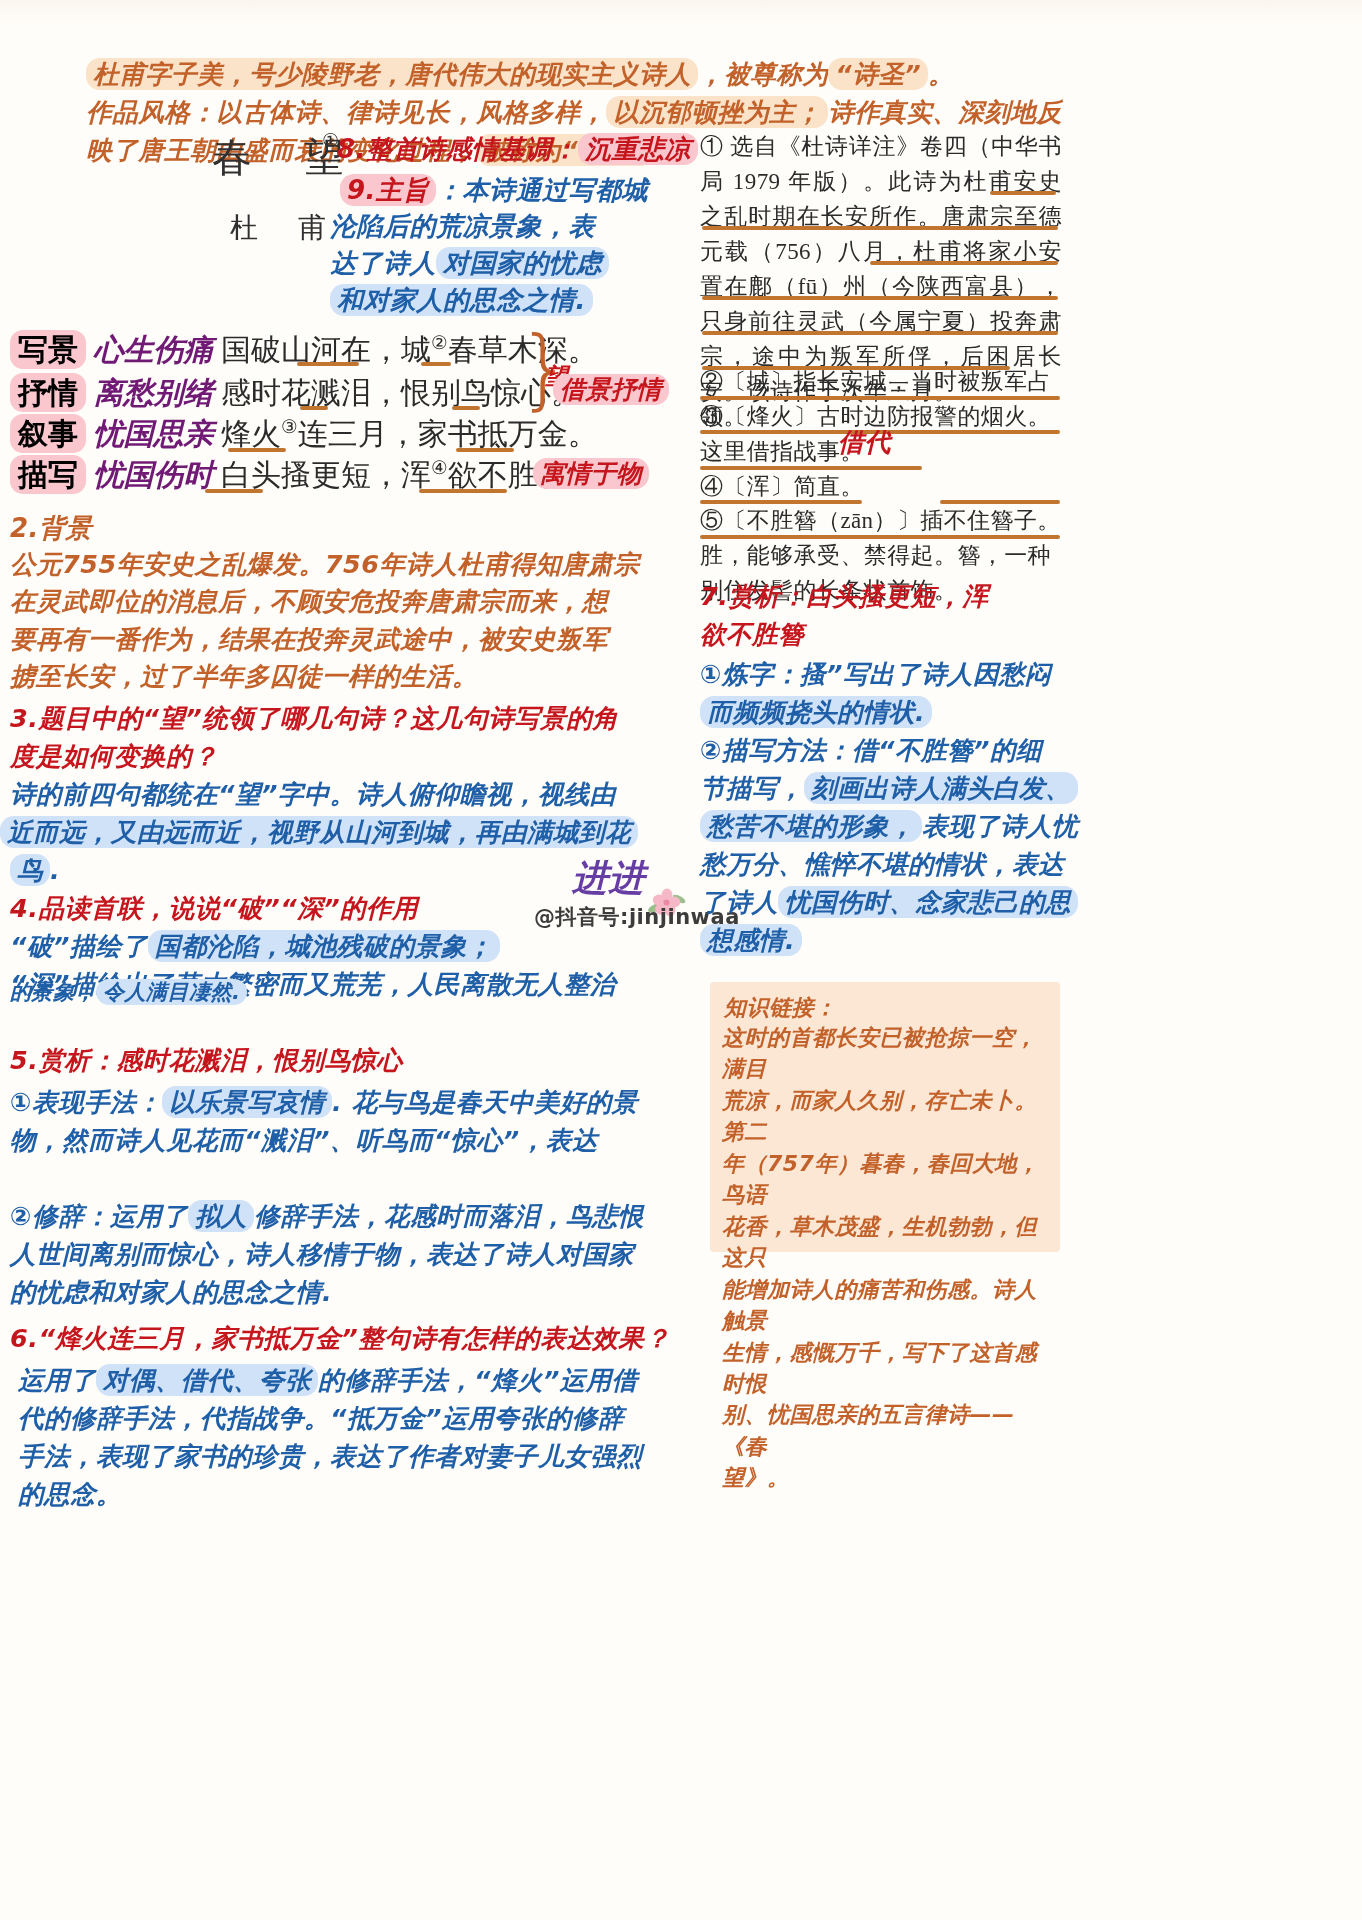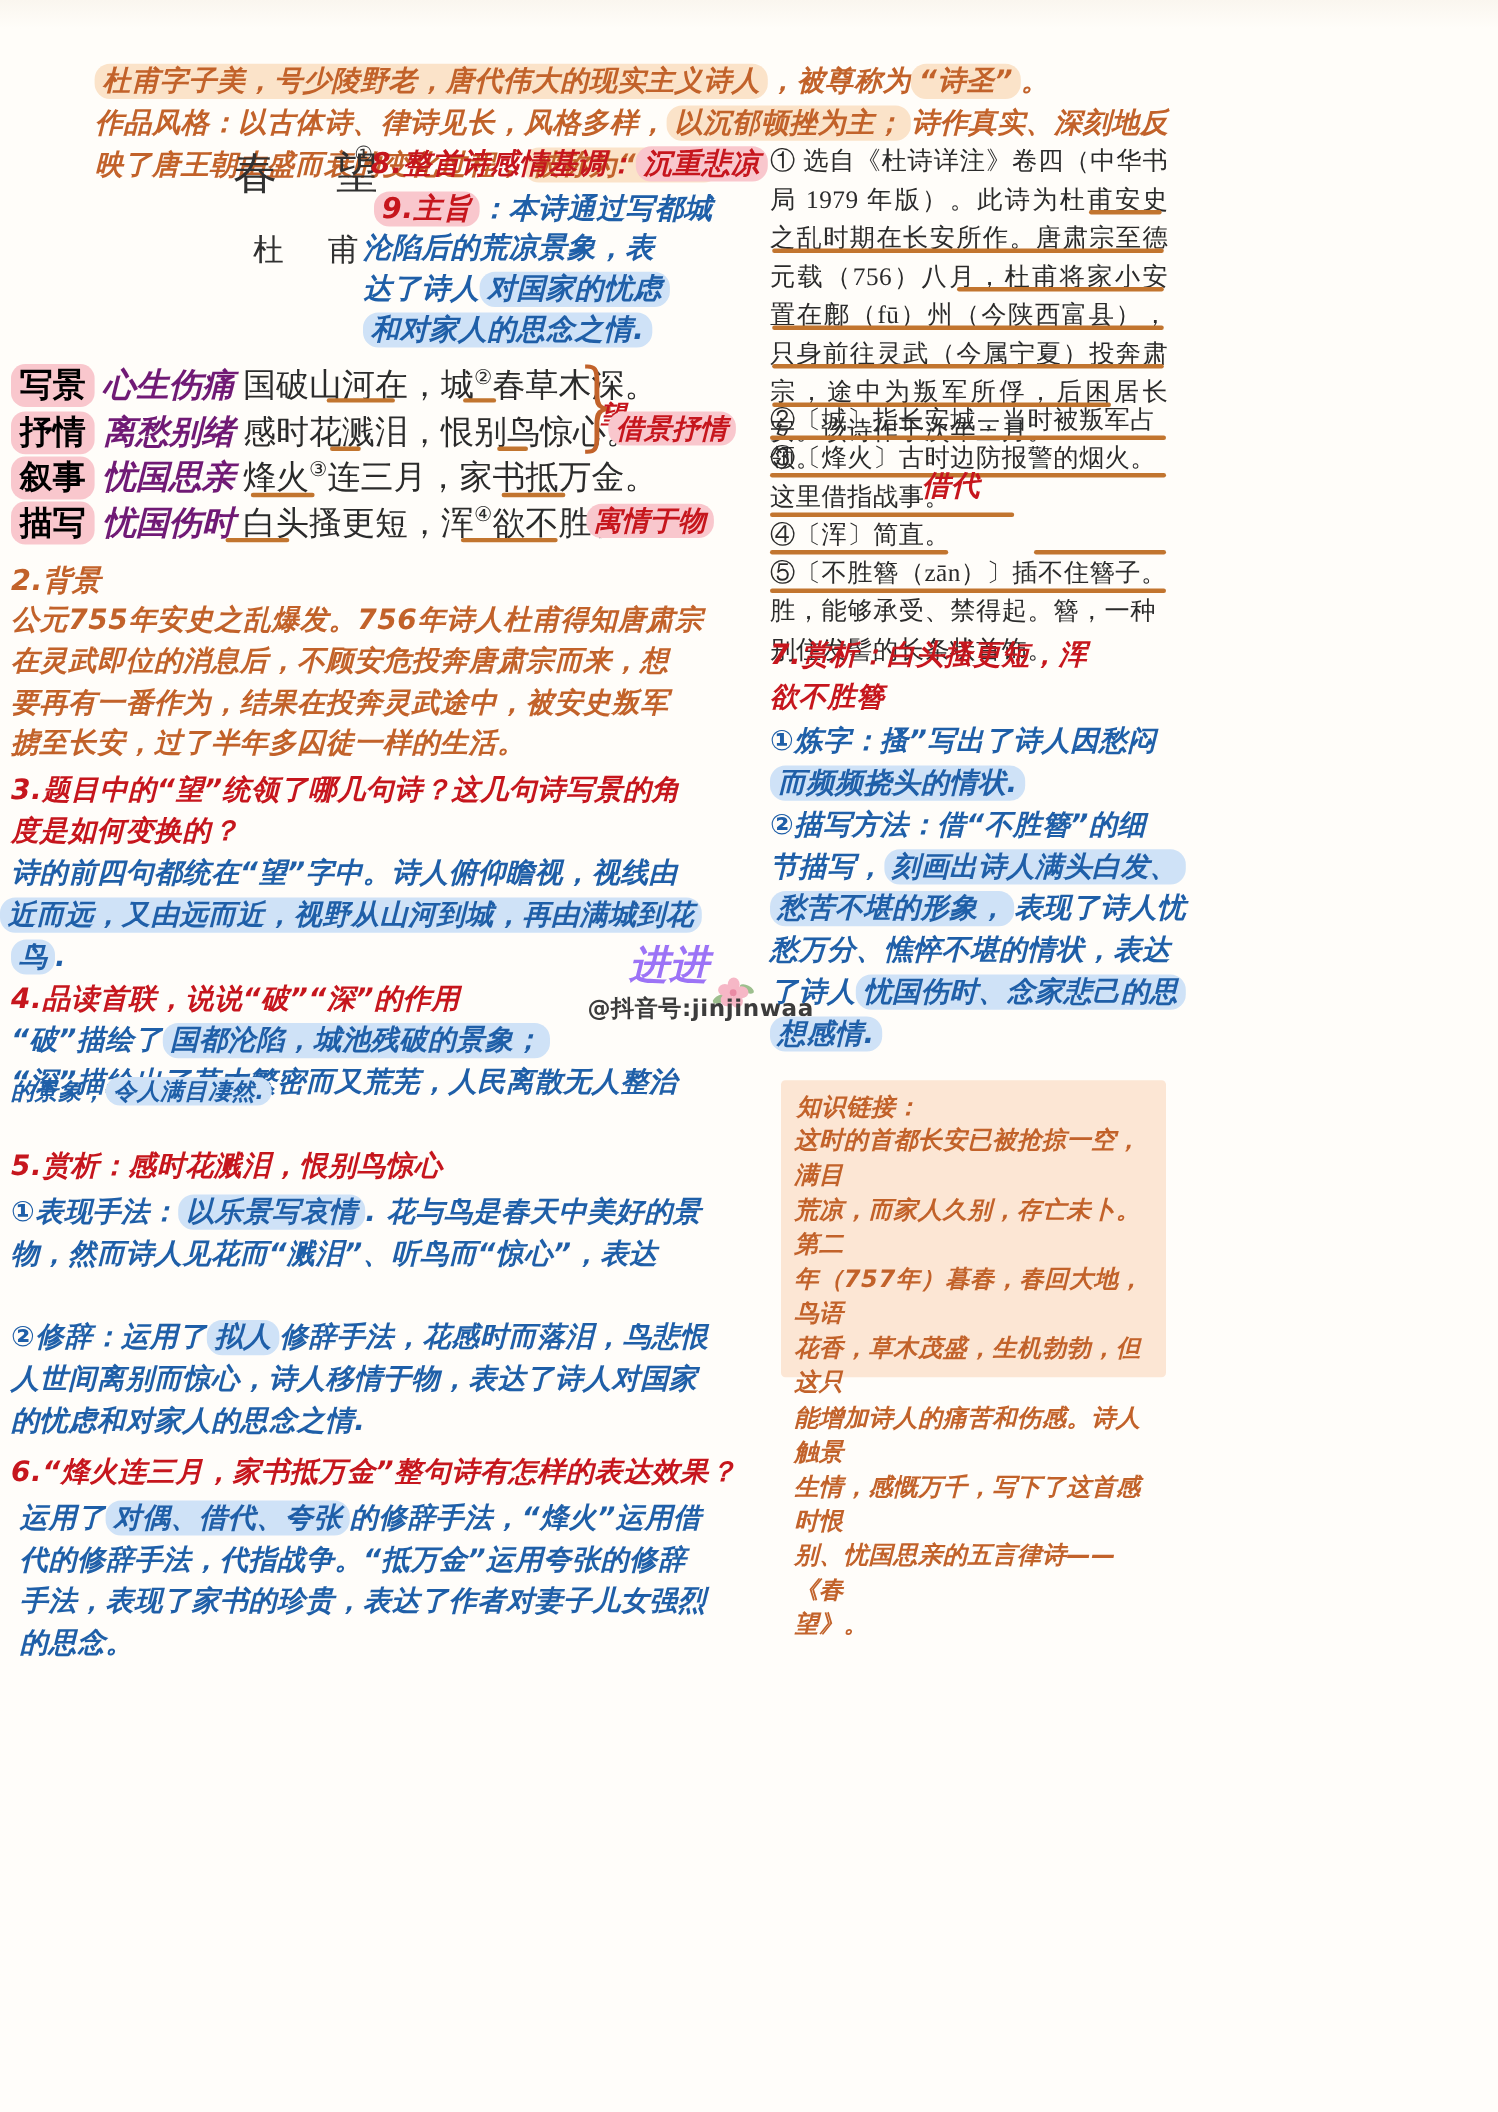--- a/index.html
+++ b/index.html
@@ -237,21 +237,21 @@
     <div class="tx hand blue" style="left:10px; top:1274px; font-size:25.5px; white-space:nowrap;">的忧虑和对家人的思念之情.</div>
 
     <div class="tx hand red" style="left:10px; top:1320px; font-size:25.5px; white-space:nowrap;">6.“烽火连三月，家书抵万金”整句诗有怎样的表达效果？</div>
     <div class="tx hand" style="left:18px; top:1362px; font-size:25.5px; white-space:nowrap;">
       <span class="blue">运用了</span><span class="hl hl-blue blue">对偶、借代、夸张</span><span class="blue">的修辞手法，“烽火”运用借</span>
     </div>
     <div class="tx hand blue" style="left:18px; top:1400px; font-size:25.5px; white-space:nowrap;">代的修辞手法，代指战争。“抵万金”运用夸张的修辞</div>
     <div class="tx hand blue" style="left:18px; top:1438px; font-size:25.5px; white-space:nowrap;">手法，表现了家书的珍贵，表达了作者对妻子儿女强烈</div>
     <div class="tx hand blue" style="left:18px; top:1476px; font-size:25.5px; white-space:nowrap;">的思念。</div>
 
-    <div class="tx hand" style="left:572px; top:852px; font-size:36px; color:#8b5cf6; opacity:0.85;">进进</div>
+    <div class="tx hand" style="left:572px; top:852px; font-size:36px; color:#4c1d95; opacity:0.85;">进进</div>
     <svg class="flower" style="left:646px; top:886px;" width="42" height="36" viewBox="0 0 42 36">
       <ellipse cx="9" cy="22" rx="7.5" ry="3.5" fill="#9dbf8e" transform="rotate(-24 9 22)"></ellipse>
       <ellipse cx="33" cy="13" rx="7" ry="3.2" fill="#9dbf8e" transform="rotate(28 33 13)"></ellipse>
       <g fill="#f6b7c6">
         <ellipse cx="21" cy="9" rx="5.4" ry="6.4"></ellipse>
         <ellipse cx="28" cy="16" rx="6.4" ry="5.4"></ellipse>
         <ellipse cx="24" cy="24" rx="5.4" ry="6.2"></ellipse>
         <ellipse cx="15" cy="23" rx="5.8" ry="5.8"></ellipse>
         <ellipse cx="13" cy="14" rx="6.2" ry="5.4"></ellipse>
       </g>

